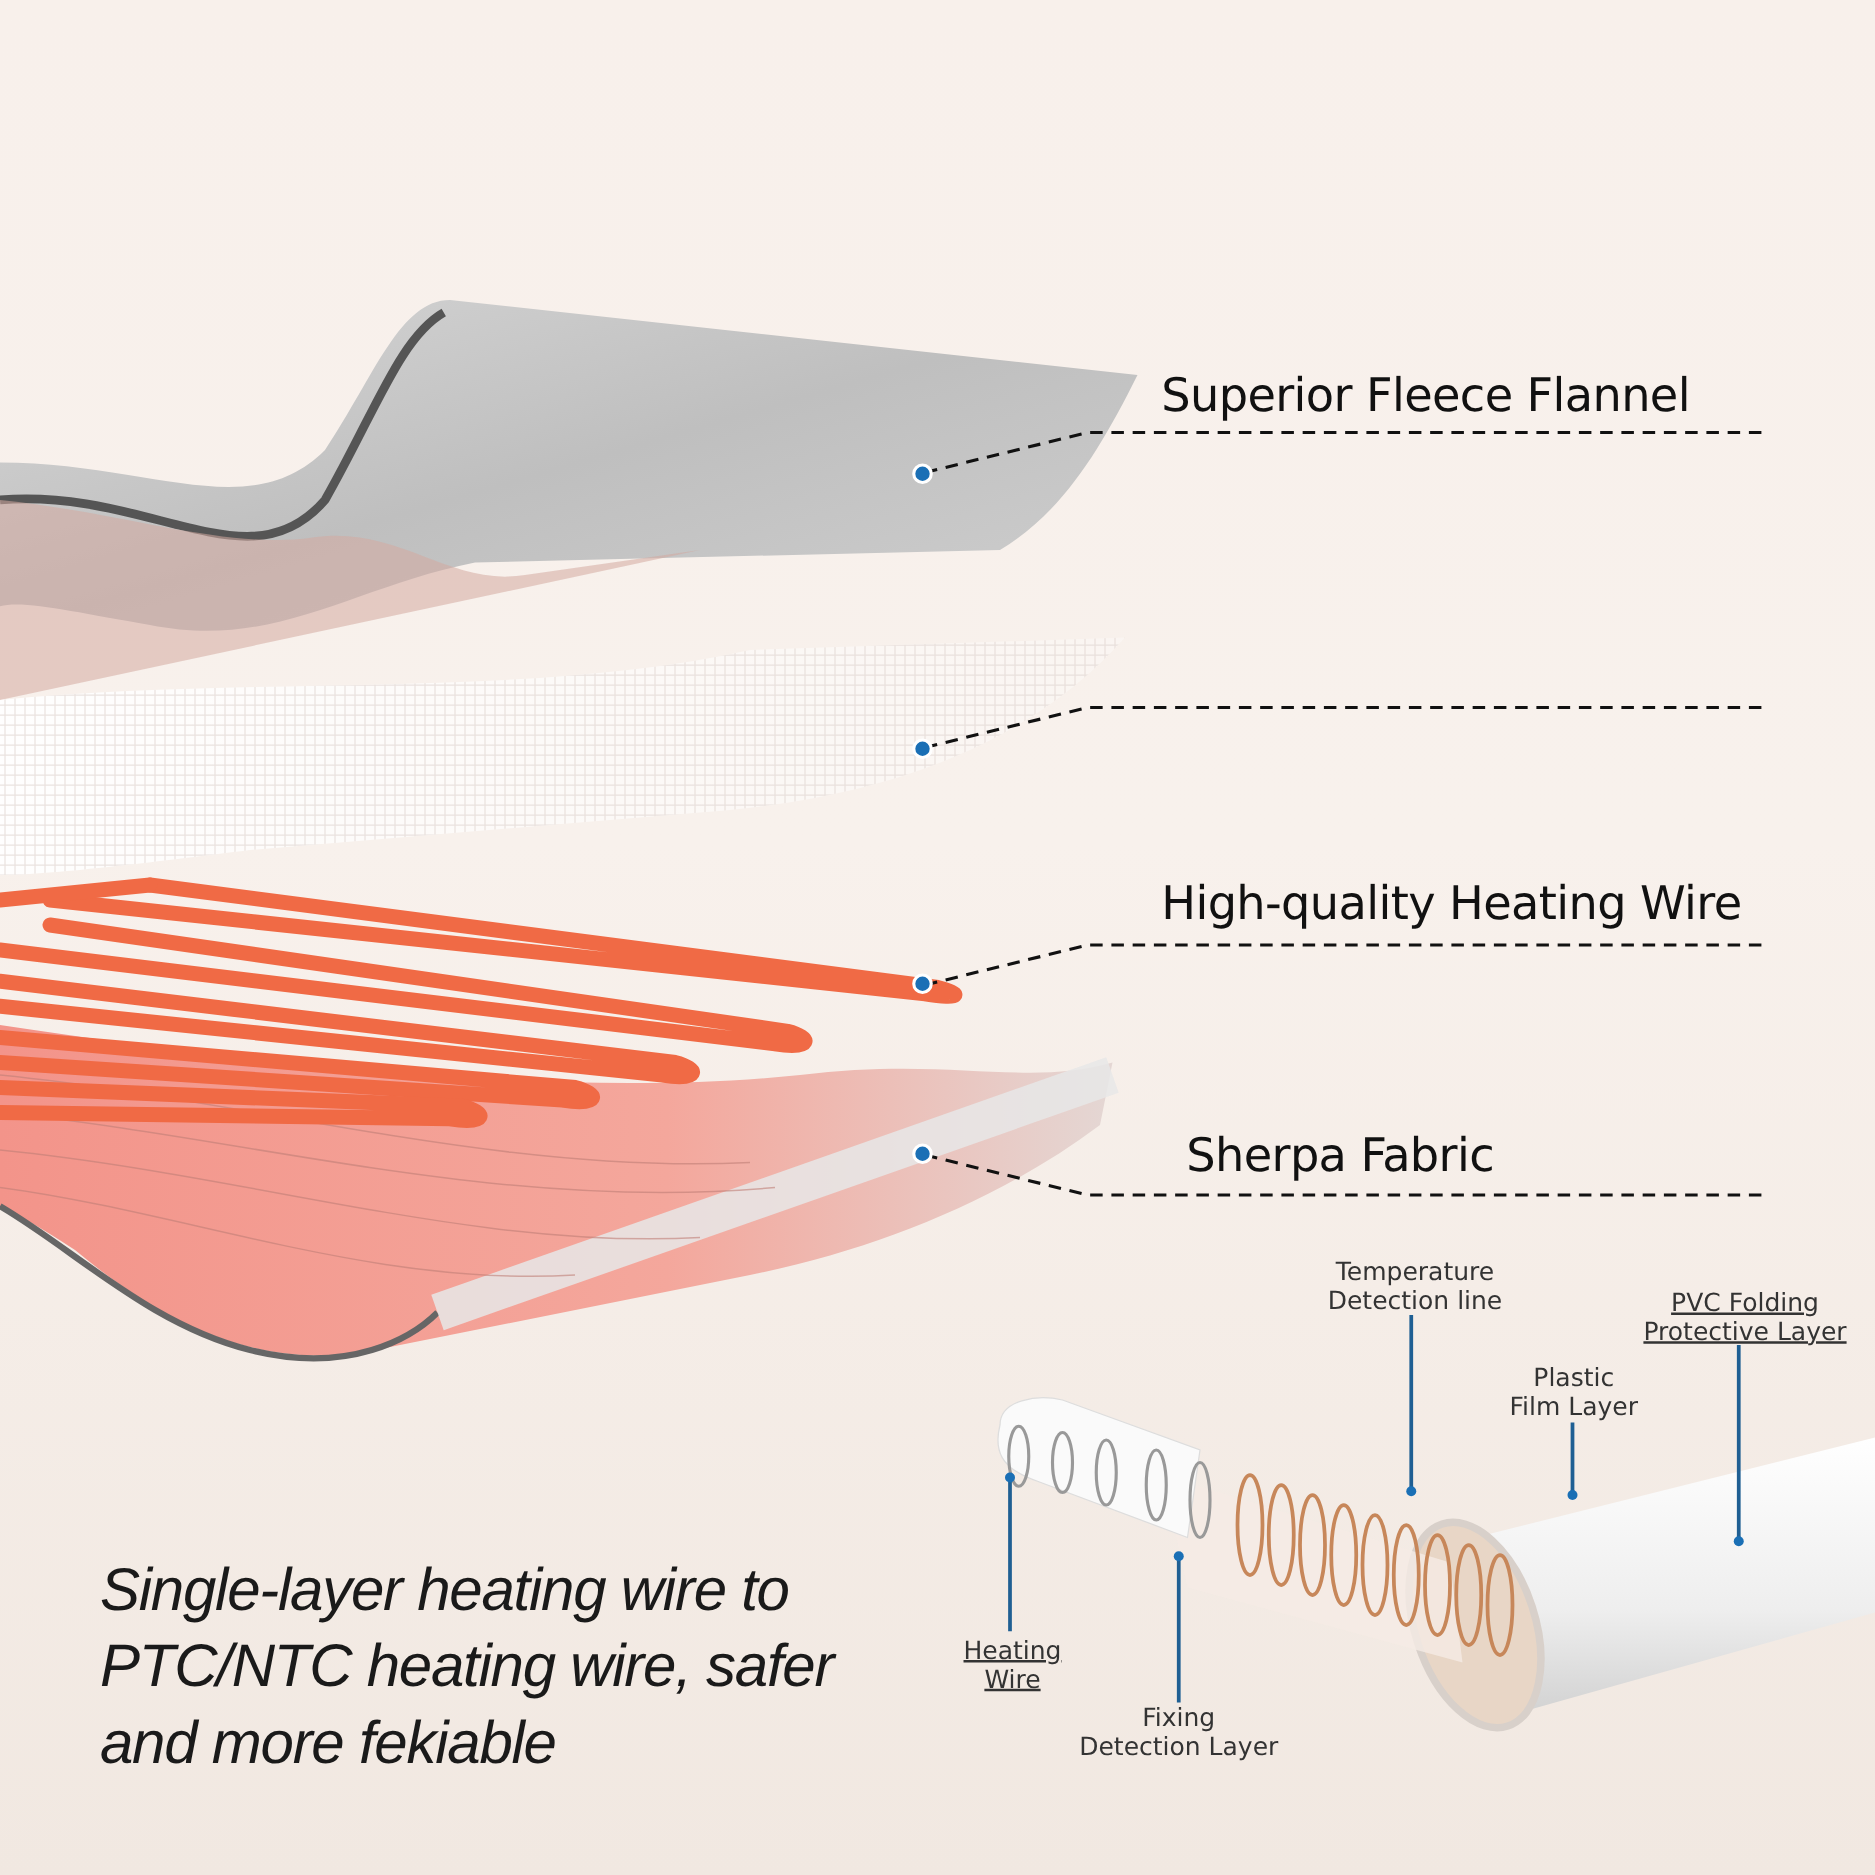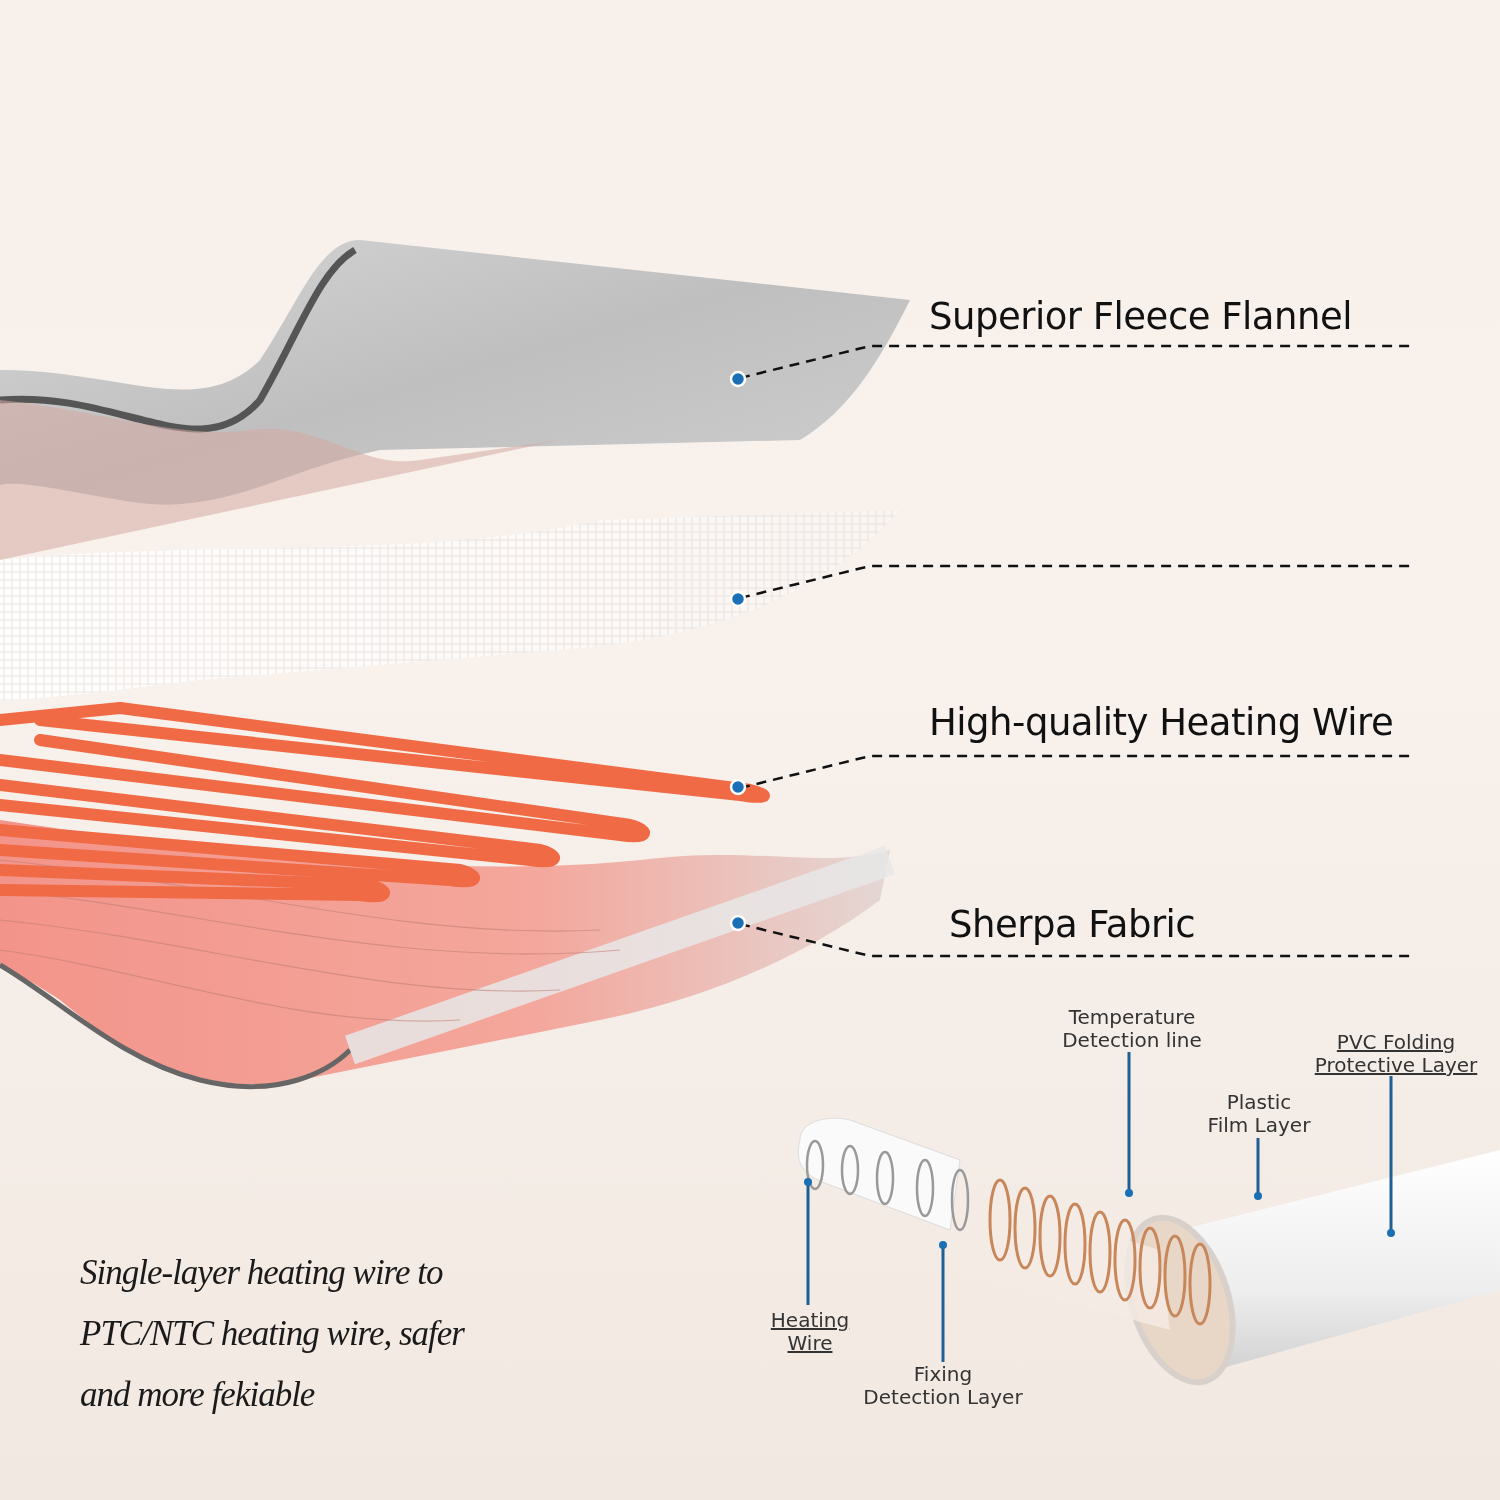--- a/index.html
+++ b/index.html
@@ -13,23 +13,23 @@
   .label {
     position:absolute; color:#111; font-size:37px; line-height:48px;
     letter-spacing:-0.5px; white-space:pre-line;
   }
   .small-label {
     position:absolute; color:#333; font-size:20px; line-height:23px;
     text-align:center; white-space:pre-line; font-family:"DejaVu Sans", sans-serif;
   }
   .tagline {
     position:absolute; left:80px; top:1242px; width:600px;
-    font-size:35px; line-height:61px; color:#1a1a1a; font-style:italic;
+    font-size:48px; line-height:61px; color:#1a1a1a; font-style:italic;
     font-weight:300; letter-spacing:-1px; white-space:pre-line;
-    font-family:Liberation Serif, serif;
+    font-family:Liberation Sans, sans-serif;
   }
 </style>
 </head>
 <body>
 
 <div class="stage">
 
   <svg class="art" width="1500" height="1500" viewBox="0 0 1500 1500">
     <defs>
       <linearGradient id="fleeceG" x1="0" y1="0" x2="1" y2="1">

